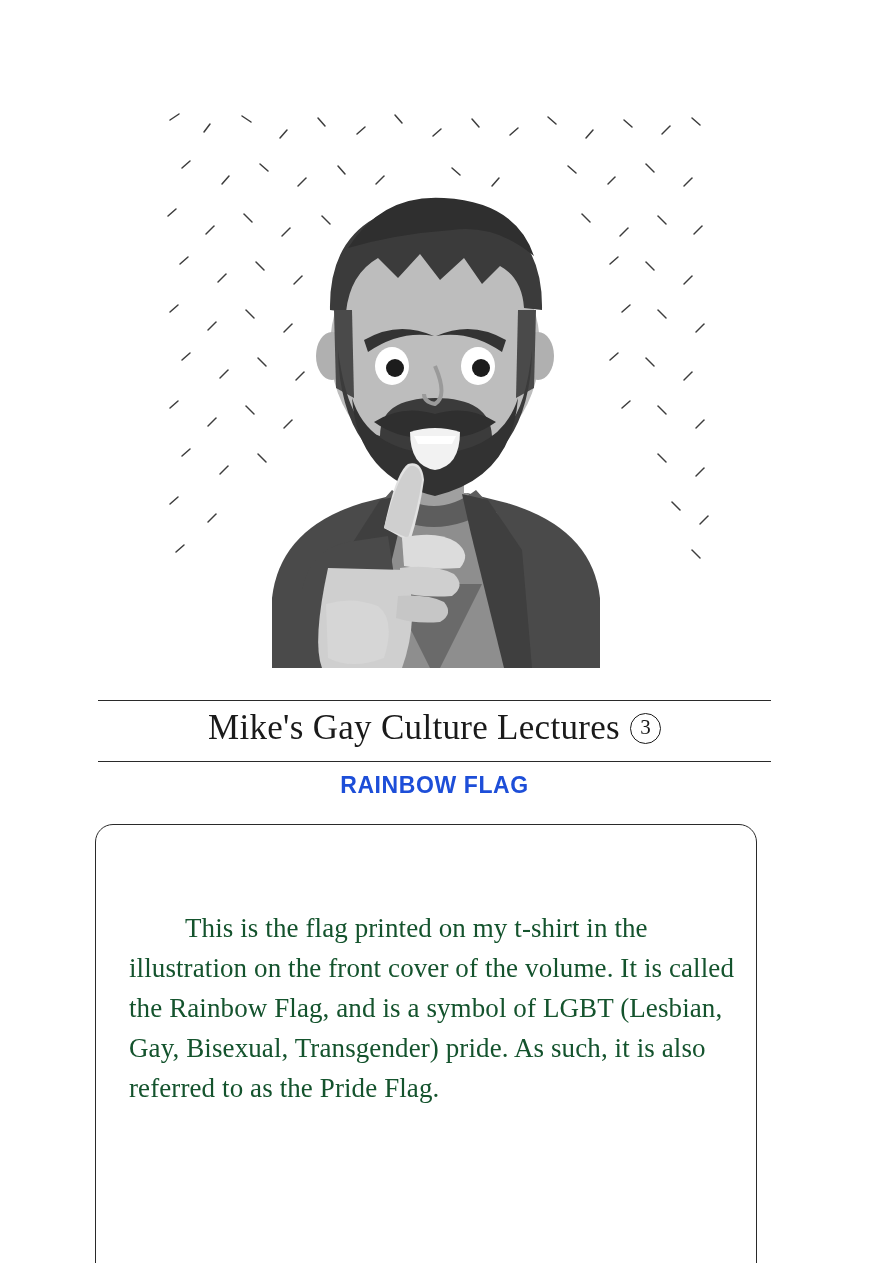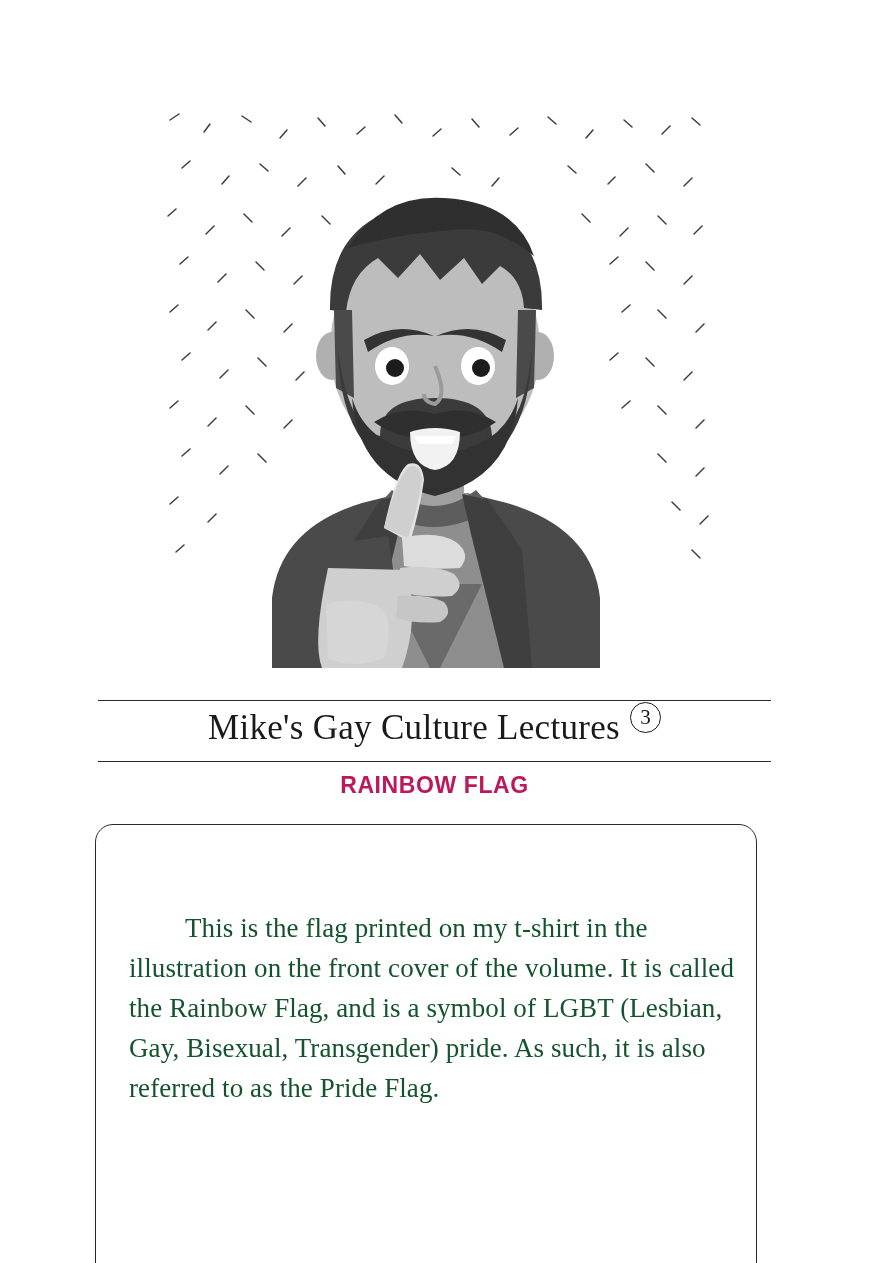--- a/index.html
+++ b/index.html
@@ -76,21 +76,21 @@
   .main-title {
     font-family: "Liberation Serif", serif;
     font-size: 35px;
     line-height: 52px;
     letter-spacing: 0.3px;
     white-space: nowrap;
     display: inline-block;
   }
   .title-row {
     display: flex;
-    align-items: flex-start;
+    align-items: center;
     justify-content: center;
     gap: 10px;
     padding-top: 8px;
   }
   .chapter-number {
     display: inline-flex;
     align-items: center;
     justify-content: center;
     width: 31px;
     height: 31px;
@@ -105,21 +105,21 @@
   .subtitle {
     position: absolute;
     left: 98px;
     top: 772px;
     width: 673px;
     text-align: center;
     font-family: "Liberation Sans", sans-serif;
     font-weight: bold;
     font-size: 23px;
     letter-spacing: 0.6px;
-    color: #be185d;
+    color: #1d4ed8;
   }
   
   .panel {
     position: absolute;
     left: 95px;
     top: 824px;
     width: 662px;
     height: 470px;
     border: 1.6px solid #2a2a2a;
     border-radius: 18px;

